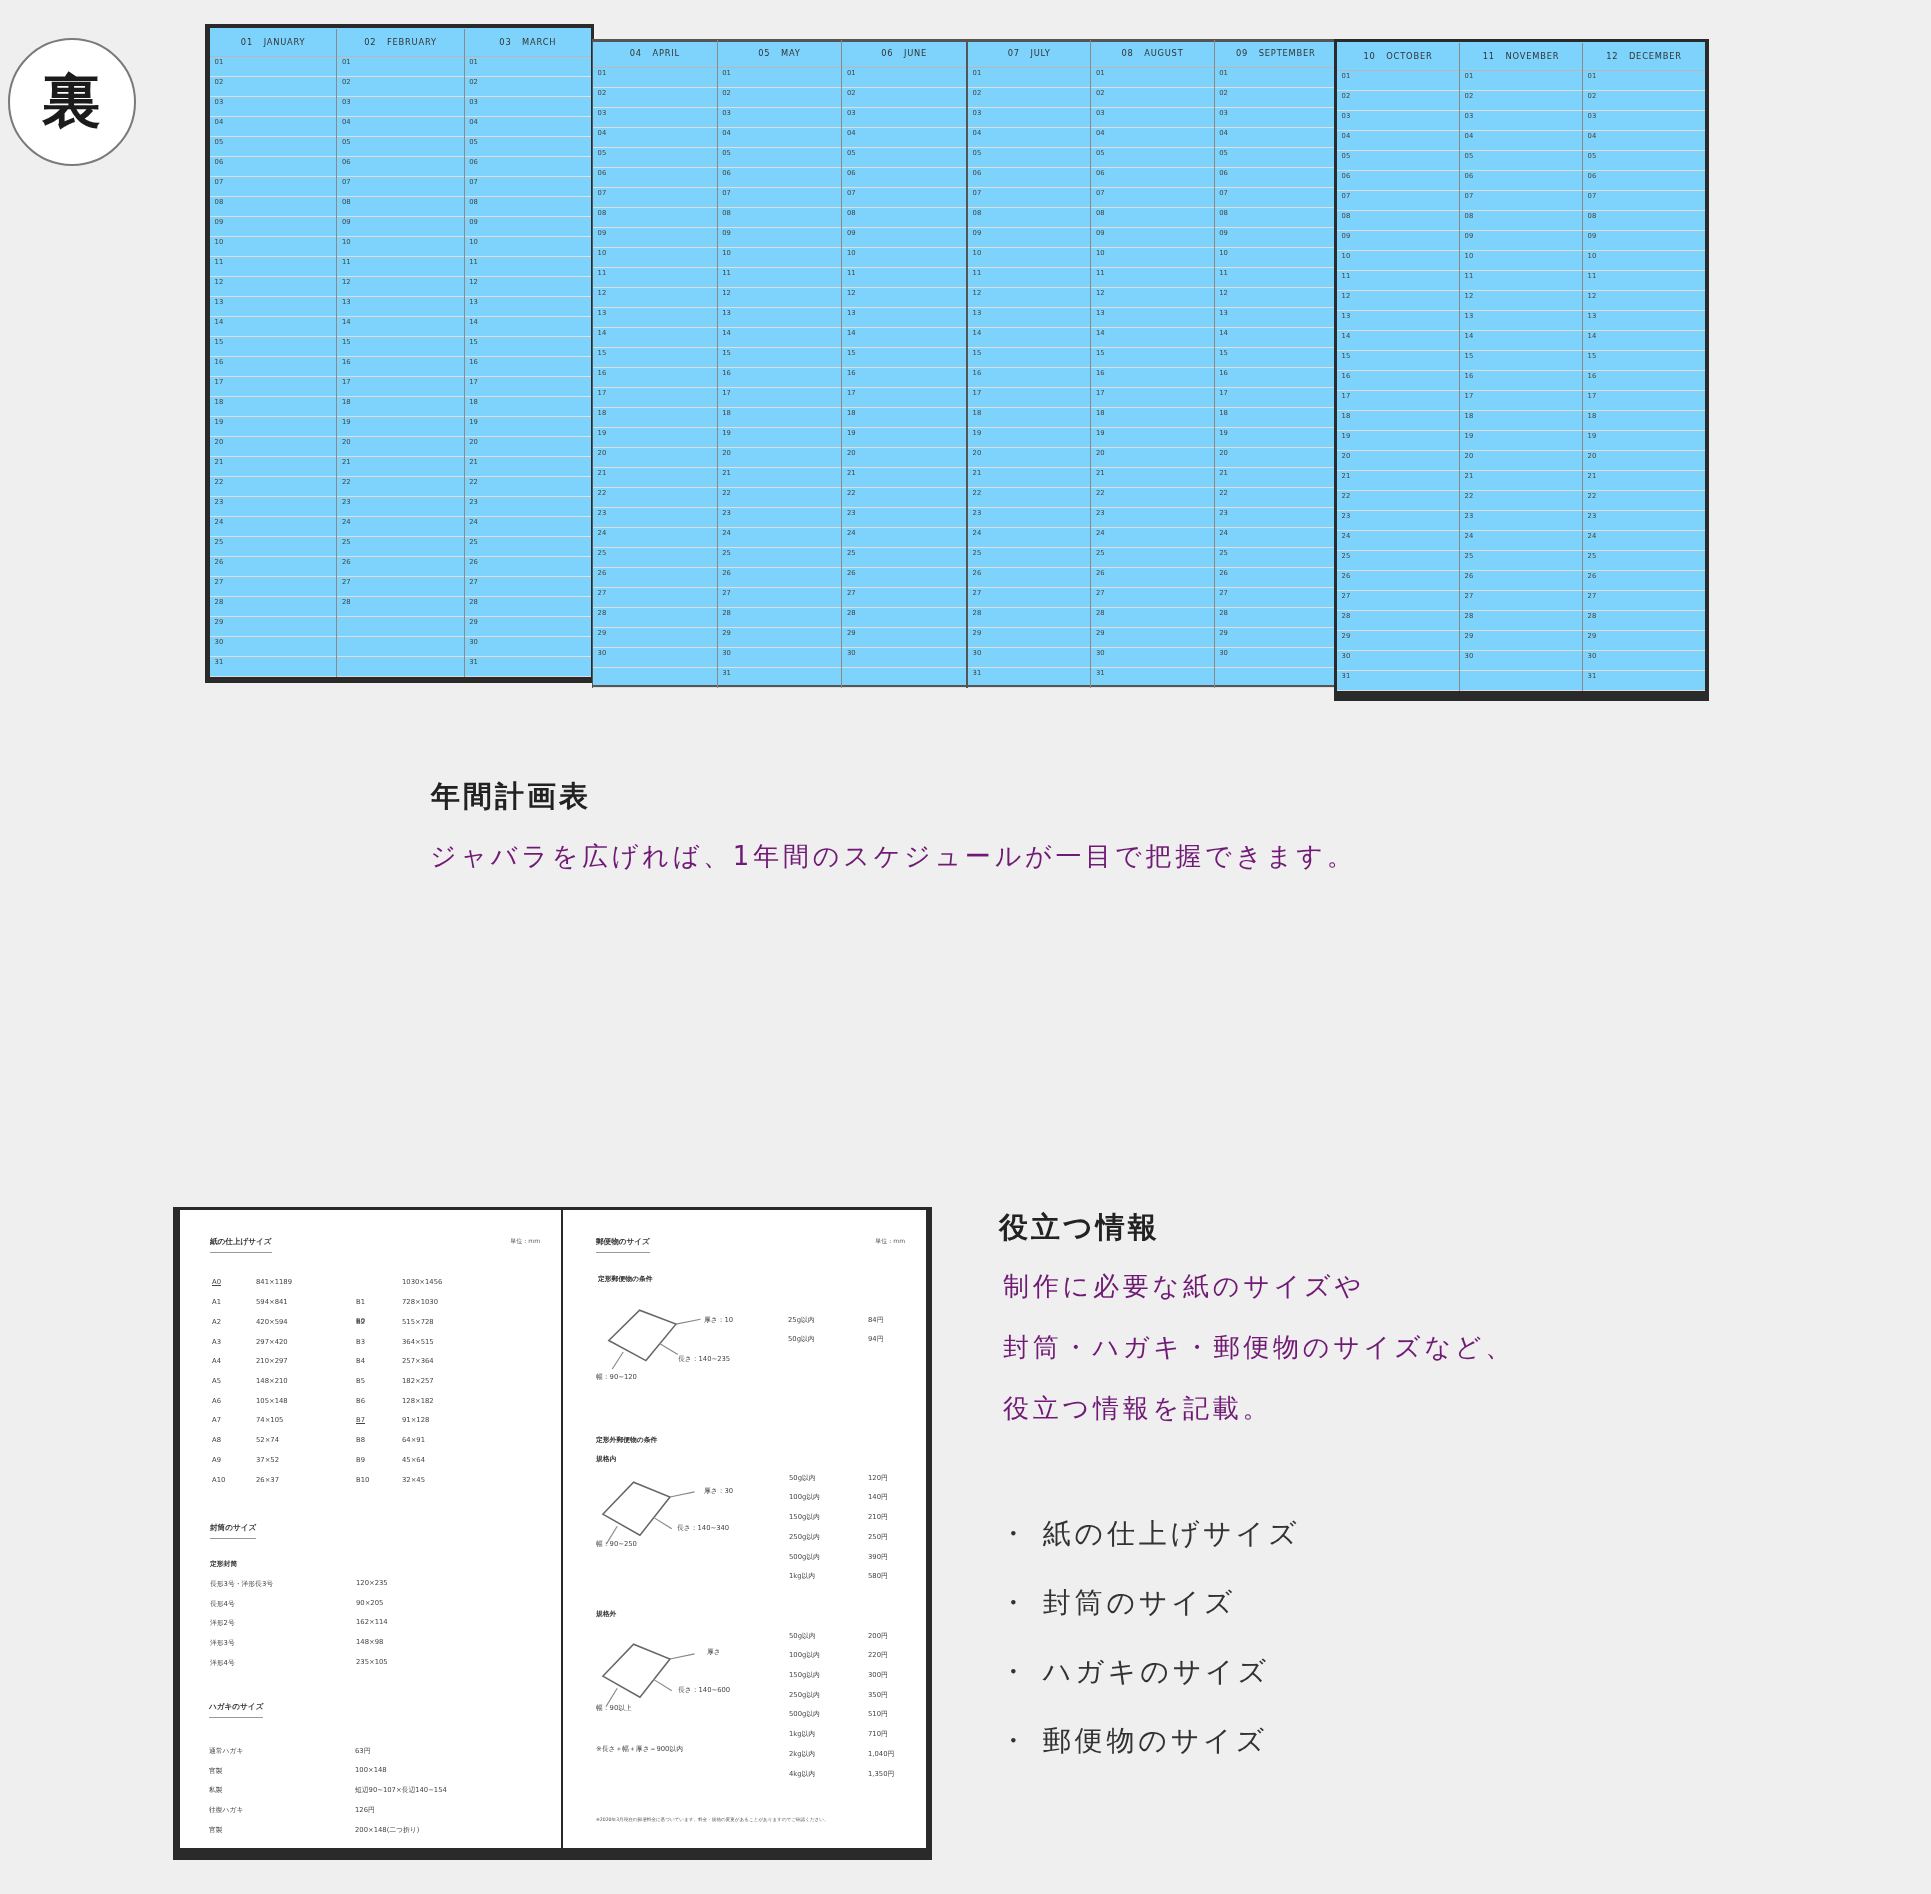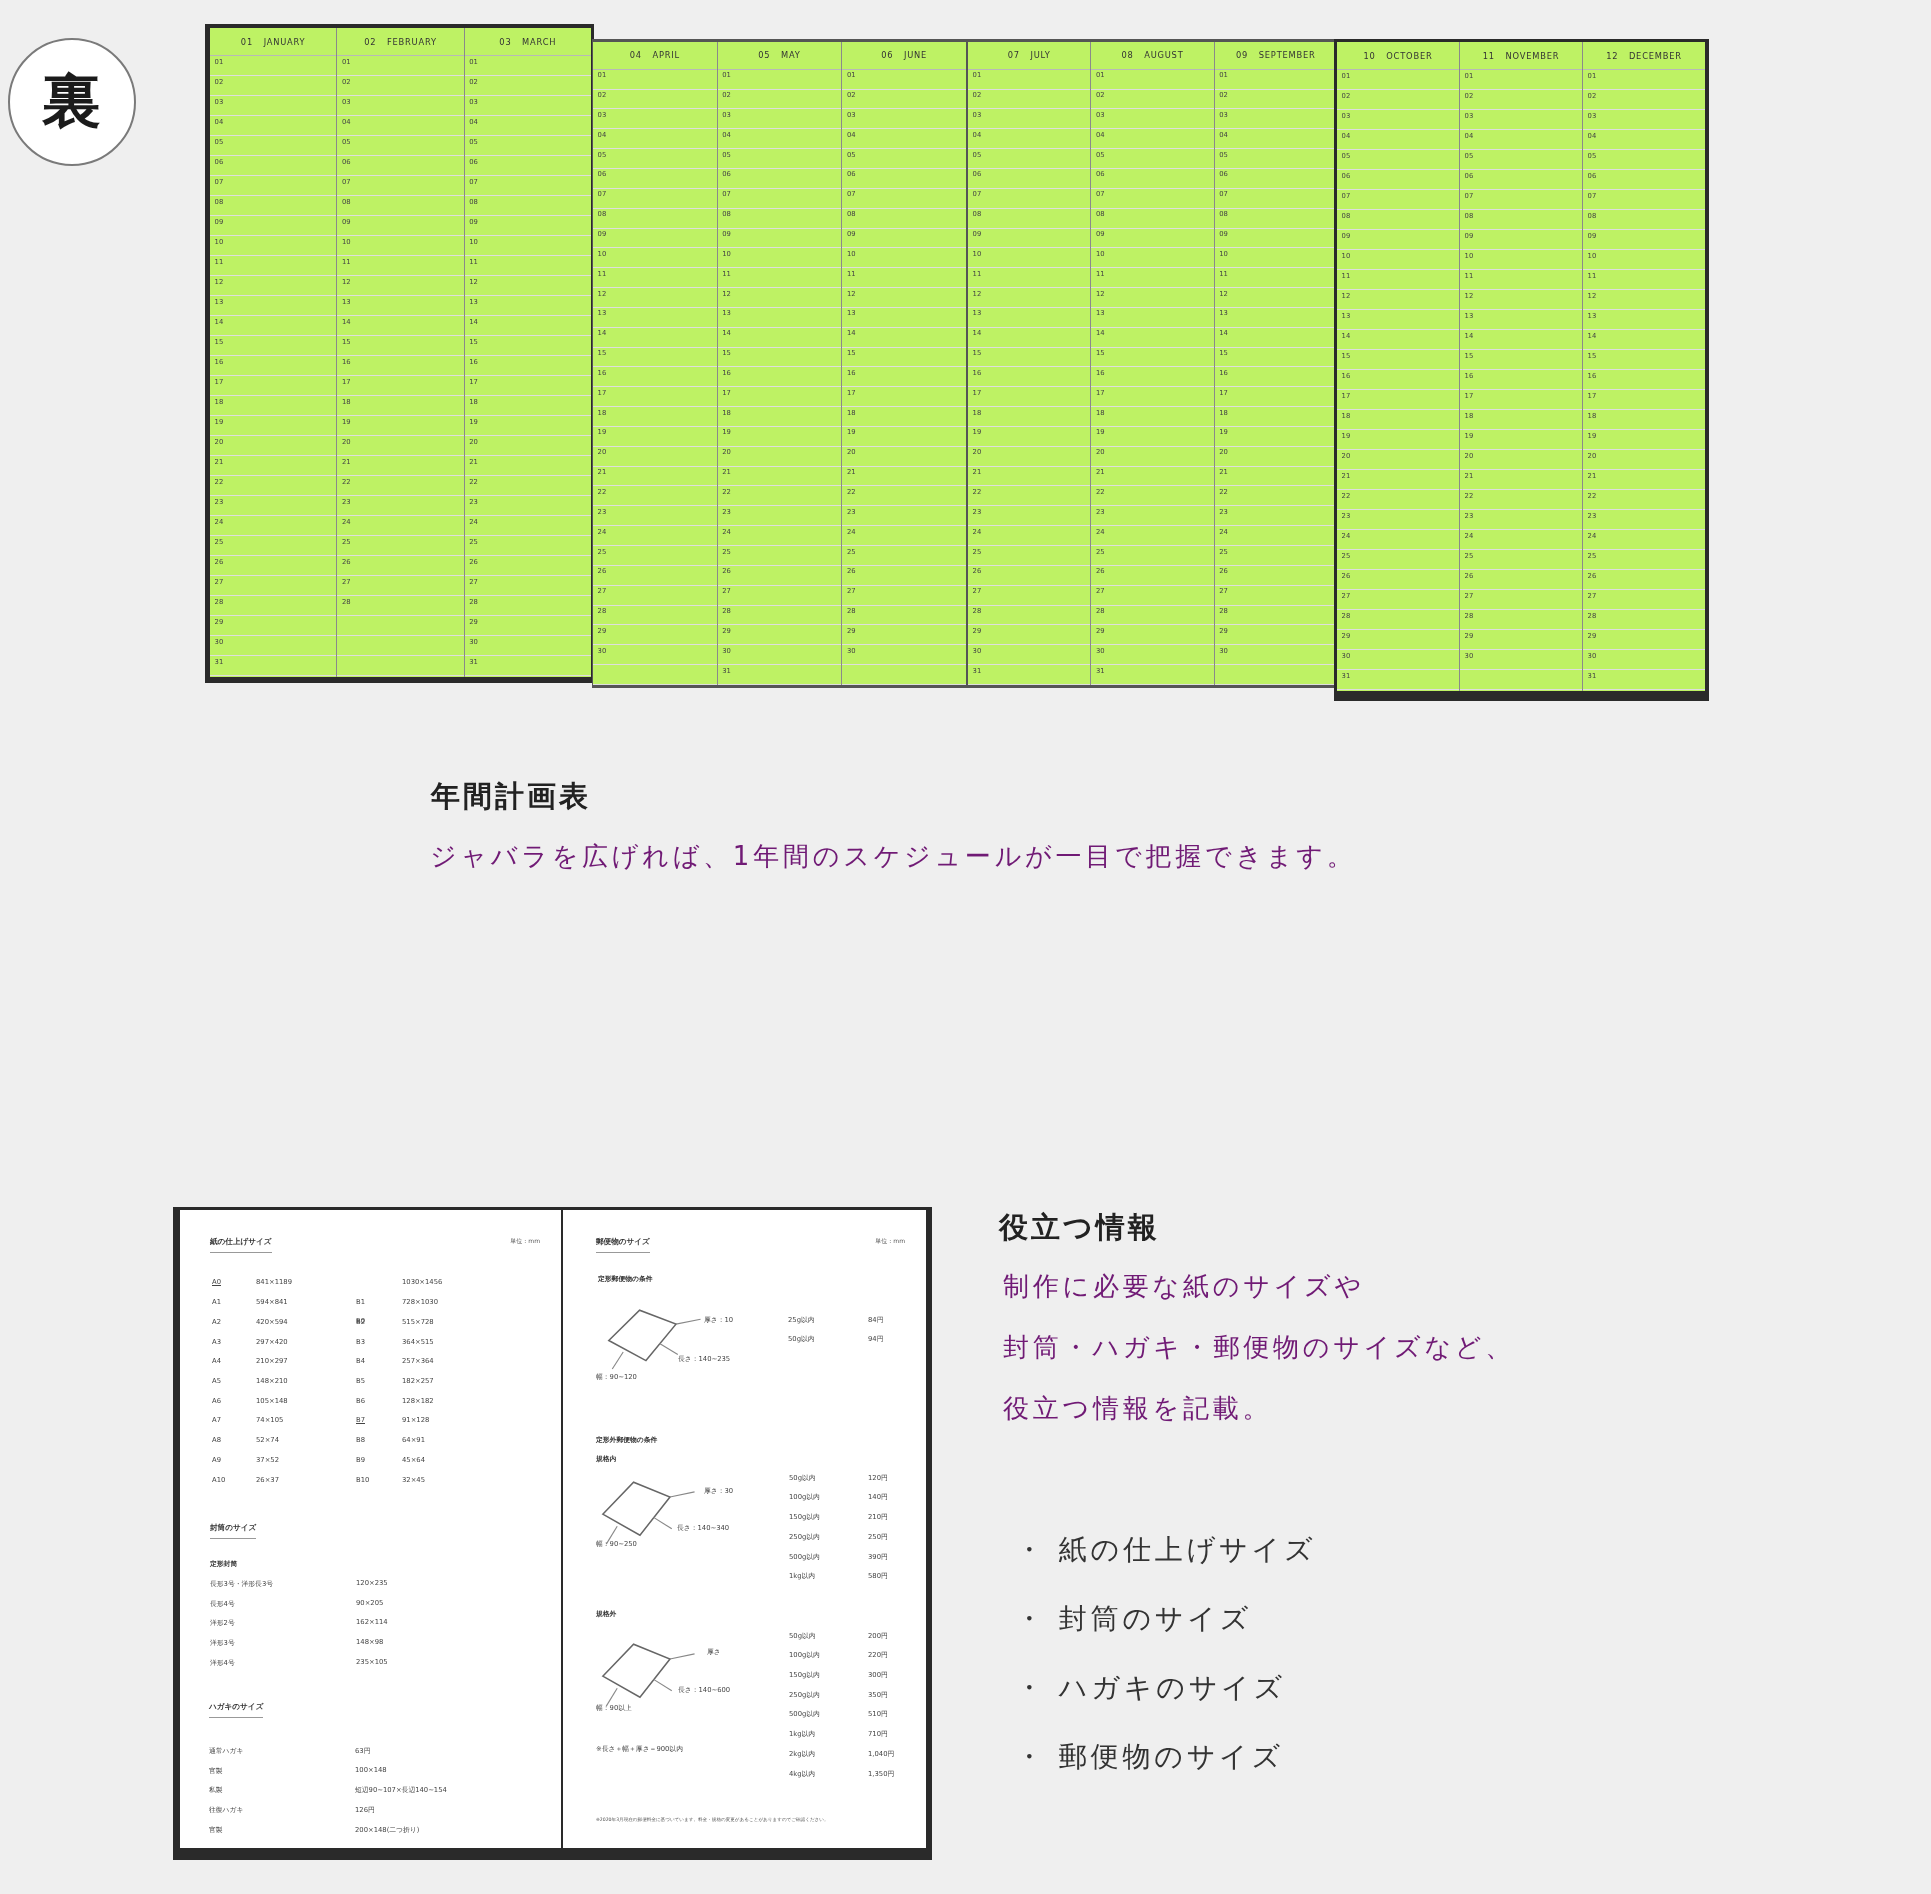--- a/index.html
+++ b/index.html
@@ -11,23 +11,24 @@
   }
   
   .badge {
     position:absolute; left:7.6px; top:38px; width:128px; height:128px;
     border-radius:50%; border:2.3px solid #7a7a7a; background:#fff;
     display:flex; align-items:center; justify-content:center;
     font-size:59px; font-weight:bold; color:#1b1b1b; box-sizing:border-box;
   }
   
   .panel {
-    position:absolute; background:#bef264; box-sizing:border-box;
+    position:absolute; background:#7dd3fc; box-sizing:border-box;
     border:3px solid #2a2a2a; border-top-width:3.8px;
     display:flex;
+    align-items:center;
   }
   .panel.p1 { left:205px; top:24px; width:389px; height:659px; border-width:4.6px 3.8px 6px 5.3px; }
   .panel.p2 { left:592px; top:39px; width:375px; height:649px; border-width:3.8px 1.5px 3.8px 1.5px; border-color:#555; }
   .panel.p3 { left:966px; top:39px; width:372px; height:649px; border-width:3.8px 1.5px 3.8px 2.3px; border-color:#555; }
   .panel.p4 { left:1334px; top:39px; width:375px; height:662px; border-width:3.8px 4.6px 10.6px 3.8px; }
   .month {
     flex:1; display:flex; flex-direction:column; border-left:1.1px solid #8a8a8a;
   }
   .month:first-child { border-left:none; }
   .month-head {
@@ -47,21 +48,21 @@
     position:absolute; font-weight:bold; font-size:29px; letter-spacing:3px; color:#222;
   }
   .sec-text {
     position:absolute; font-size:26px; letter-spacing:3.8px; color:#701a75; line-height:61px;
   }
   .t1 { left:431px; top:777px; }
   .d1 { left:430px; top:826px; }
   .t2 { left:999px; top:1208px; }
   .d2 { left:1003px; top:1256px; }
   .bullets {
-    position:absolute; left:999px; top:1515px; margin:16px; padding:0; list-style:none;
+    position:absolute; left:999px; top:1515px; margin:0; padding:0; list-style:none;
     font-size:28px; letter-spacing:3.8px; color:#333;
   }
   .bullets li { height:69px; line-height:38px; }
   .bullets li .dot { margin-right:12px; }
 
   
   .book {
     position:absolute; left:173px; top:1207px; width:759px; height:653px;
     background:#fff; box-sizing:border-box;
     border:3px solid #2a2a2a; border-left-width:7.6px; border-bottom-width:12px; border-right-width:6px;

